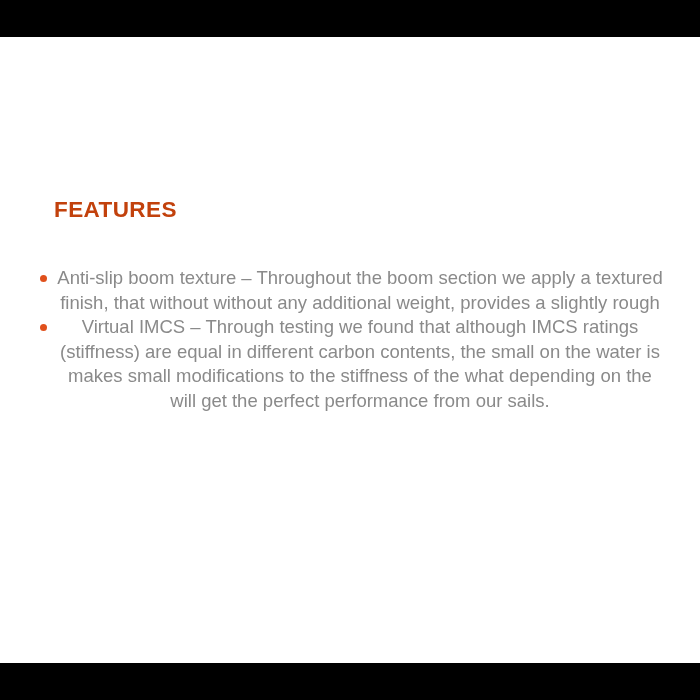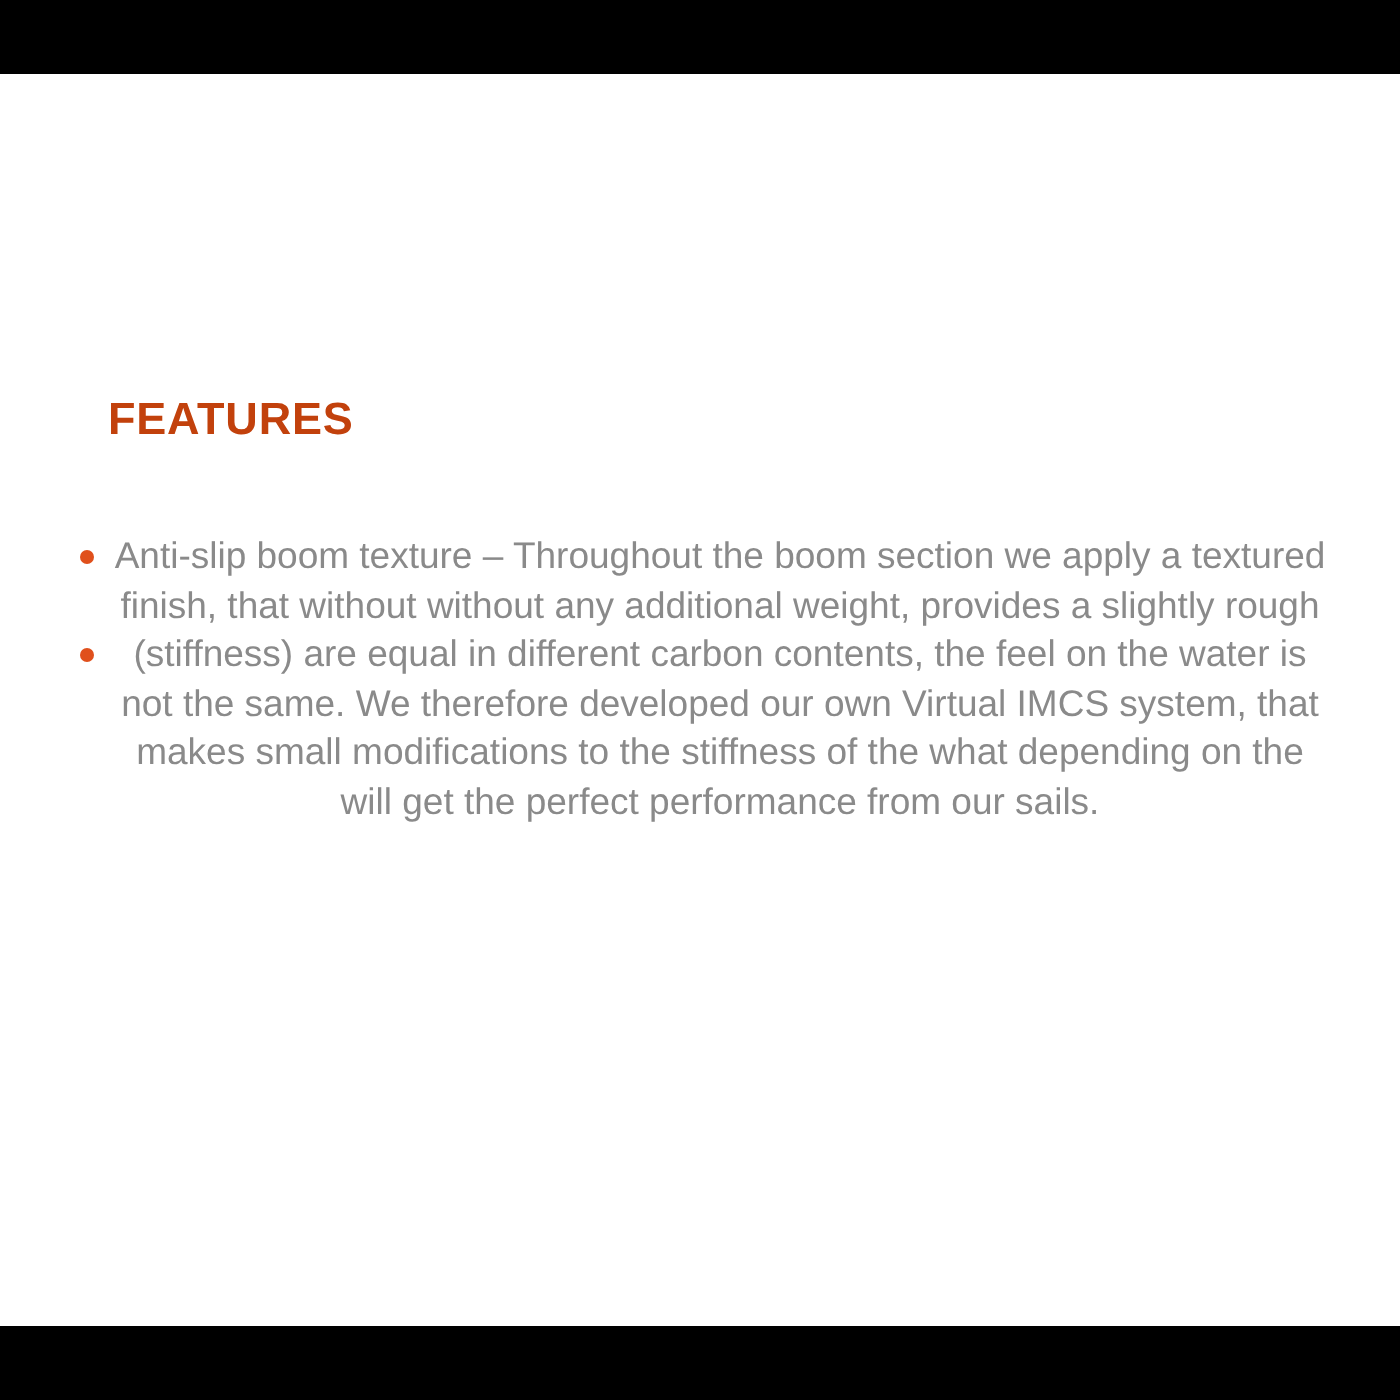--- a/index.html
+++ b/index.html
@@ -68,22 +68,22 @@
     <h1 class="heading">FEATURES</h1>
 
     <ul class="feature-list">
       <li class="feature-item">
         <span class="dot"></span>
         <span class="line">Anti-slip boom texture – Throughout the boom section we apply a textured</span>
         <span class="line">finish, that without without any additional weight, provides a slightly rough</span>
       </li>
       <li class="feature-item">
         <span class="dot"></span>
-        <span class="line">(stiffness) are equal in different carbon contents, the feel on the water is</span>
-        <span class="line">not the same. We therefore developed our own Virtual IMCS system, that</span>
+        <span class="line">Virtual IMCS – Through testing we found that although IMCS ratings</span>
+        <span class="line">(stiffness) are equal in different carbon contents, the small on the water is</span>
         <span class="line">makes small modifications to the stiffness of the what depending on the</span>
         <span class="line">will get the perfect performance from our sails.</span>
       </li>
     </ul>
   </div>
 
   <div class="letterbox"></div>
 </div>
 
 </body></html>

